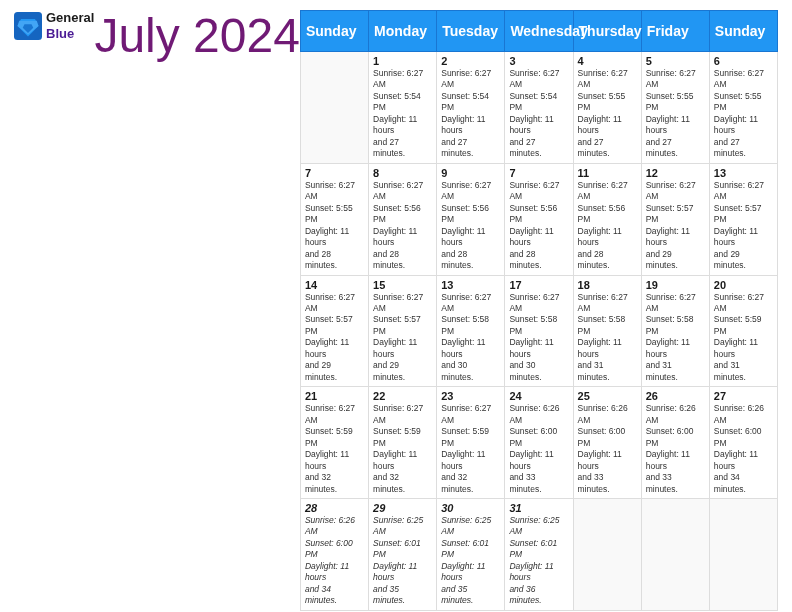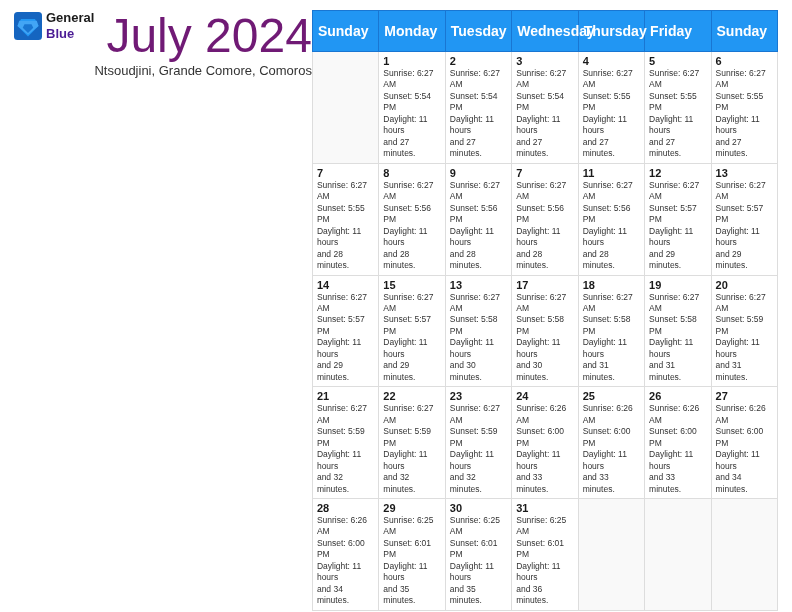--- a/index.html
+++ b/index.html
@@ -87,42 +87,41 @@
       display: block;
       margin-bottom: 1px;
     }
     .cell-info {
       font-size: 8.5px;
       color: #333;
       line-height: 1.35;
     }
     tr { height: auto; }
     .calendar tbody tr td { height: 82px; }
-    .calendar tbody tr:last-child td { height: 78px; }
+    .calendar tbody tr:last-child td { height: 78px; font-style: italic; }
   </style>
 </head>
 <body>
 
 <div class="page">
   <div class="header">
     <div class="logo">
       <svg class="logo-icon" viewBox="0 0 32 32">
         <rect x="0" y="0" width="32" height="32" rx="4" fill="#1565C0"></rect>
         <polygon points="8,8 24,8 28,16 16,28 4,16" fill="#2196F3"></polygon>
         <polygon points="16,10 26,10 28,16 16,26 4,16 6,10" fill="#42A5F5"></polygon>
         <polygon points="12,14 20,14 22,18 16,24 10,18" fill="#1976D2"></polygon>
       </svg>
       <div>
         <div class="logo-text" style="color:#1a1a1a;"><span>General</span></div>
         <div class="logo-text logo-blue"><span>Blue</span></div>
       </div>
     </div>
     <div class="title-block">
       <div class="month-title">July 2024</div>
-      <div class="subtitle">Ntsoudjini, Grande Comore, Comoros</div>
     </div>
   </div>
 
   <table class="calendar">
     <thead>
       <tr>
         <th><span>Sunday</span></th>
         <th><span>Monday</span></th>
         <th><span>Tuesday</span></th>
         <th><span>Wednesday</span></th>

